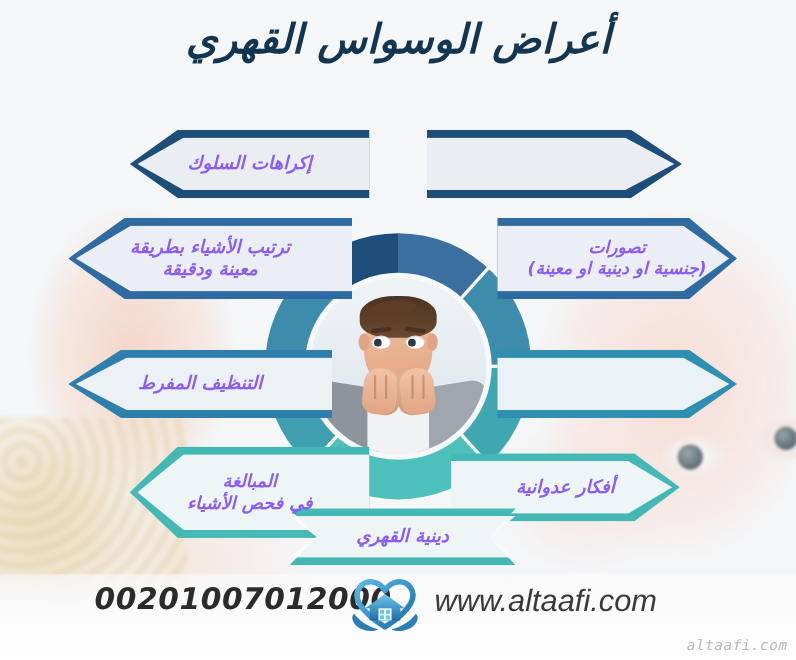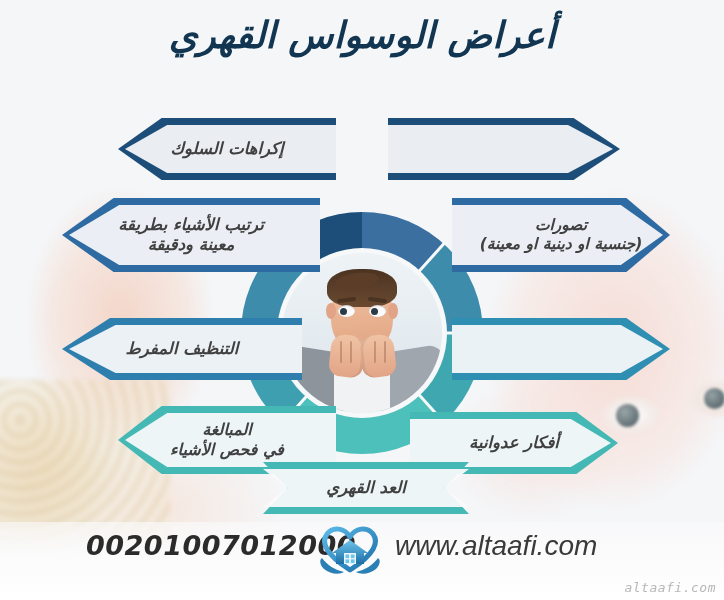--- a/index.html
+++ b/index.html
@@ -126,21 +126,21 @@
   #photo .hand-r{position:absolute;left:79px;top:82px;width:34px;height:42px;border-radius:14px 14px 12px 12px;
         background:linear-gradient(180deg,#f0c3a4 0%,#e2a486 100%);transform:rotate(-6deg);
         box-shadow:inset 3px 0 0 rgba(0,0,0,.07);}
   #photo .knuck{position:absolute;width:2px;height:22px;background:rgba(170,116,88,.55);border-radius:2px;top:88px;}
 
   
   .banner{
     position:absolute;
     display:flex;align-items:center;justify-content:center;
     direction:rtl;
-    color:#404040;
+    color:#8b5cf6;
     font-weight:bold;
     text-align:center;
     line-height:1.22;
     box-sizing:border-box;
   }
   .banner .txt{position:relative;z-index:3;padding:0 10px;}
   .banner .shape{position:absolute;inset:0;z-index:1;}
   .banner .shape .fill{
     position:absolute;inset:0;
     background:var(--col);
@@ -264,21 +264,21 @@
   </div>
 
   <div class="banner left" style="left:62px;top:318px;width:240px;height:62px;--col:#2f7fae;font-size:16.5px;">
     <span class="shape">
         <span class="fill"></span>
         <span class="inner"></span>
       </span>
     <span class="txt">التنظيف المفرط</span>
   </div>
 
-  <div class="banner left" style="left:118px;top:406px;width:218px;height:68px;--col:#44b8b4;font-size:16px;white-space:pre-line;">
+  <div class="banner left" style="left:118px;top:406px;width:218px;height:83px;--col:#44b8b4;font-size:16px;white-space:pre-line;">
     <span class="shape"><span class="fill"></span><span class="inner"></span></span>
     <span class="txt">المبالغة
 في فحص الأشياء</span>
   </div>
 
   <div class="banner right" style="left:388px;top:118px;width:232px;height:62px;--col:#1d4e79;font-size:16.5px;">
     <span class="shape">
         <span class="fill"></span>
         <span class="inner"></span>
       </span>
@@ -303,21 +303,21 @@
         <span class="inner"></span>
       </span>
     <span class="txt">أفكار عدوانية</span>
   </div>
 
   <div class="banner center" style="left:263px;top:462px;width:206px;height:52px;--col:#44b8b4;font-size:16.5px;">
     <span class="shape">
         <span class="fill"></span>
         <span class="inner"></span>
       </span>
-    <span class="txt">العد القهري</span>
+    <span class="txt">دينية القهري</span>
   </div>
 
   <div id="footer"></div>
 
   <div id="phone">00201007012000</div>
 
   <div id="brand-logo">
     <svg viewBox="0 0 74 64" width="74" height="64" aria-hidden="true">
       <defs>
         <linearGradient id="lg1" x1="0" y1="0" x2="1" y2="1">

